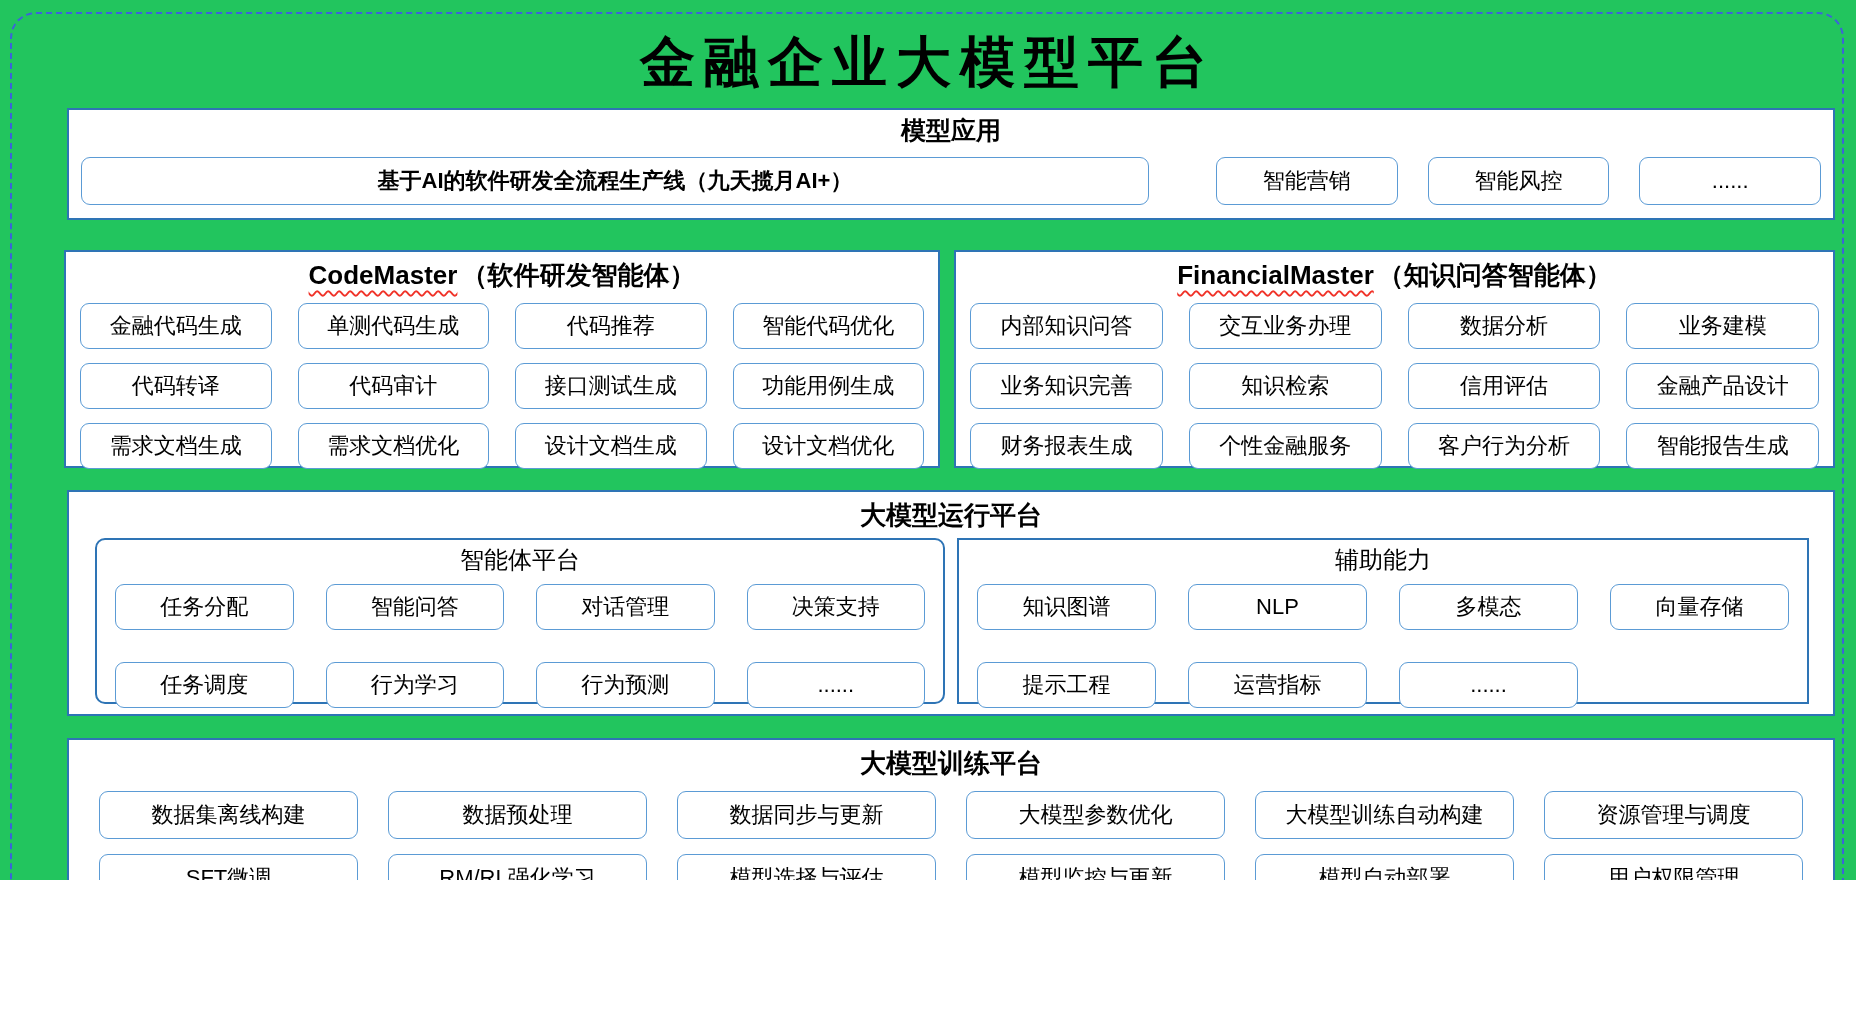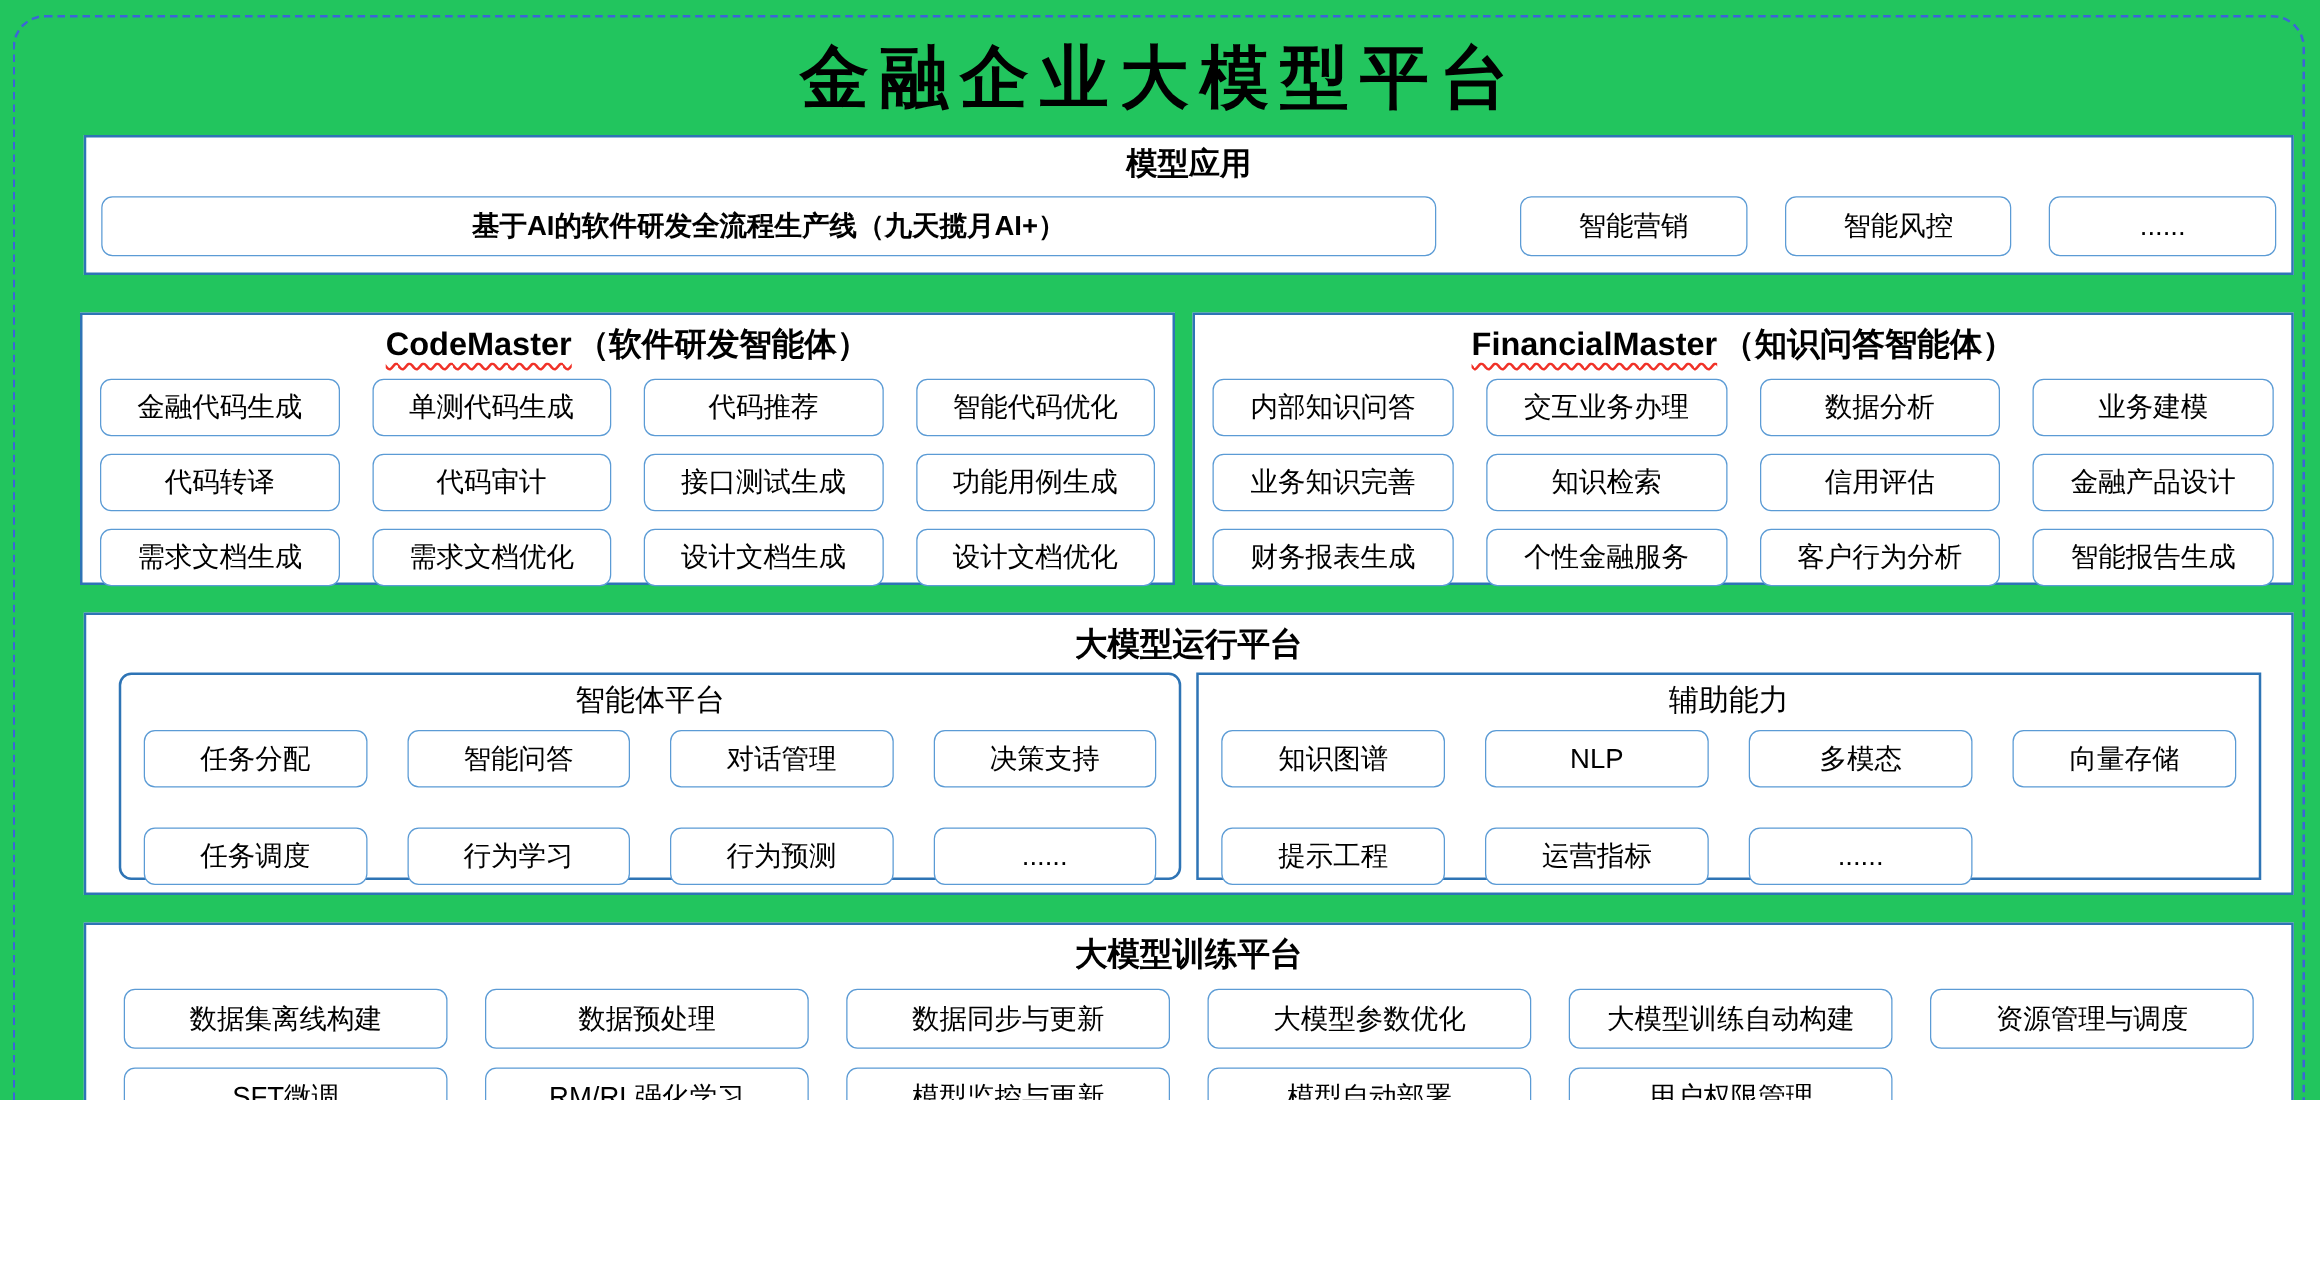--- a/index.html
+++ b/index.html
@@ -163,20 +163,21 @@
     <div class="grid-6">
 
     <div class="chip">数据集离线构建</div>
         <div class="chip">数据预处理</div>
         <div class="chip">数据同步与更新</div>
         <div class="chip">大模型参数优化</div>
         <div class="chip">大模型训练自动构建</div>
         <div class="chip">资源管理与调度</div>
         <div class="chip">SFT微调</div>
         <div class="chip">RM/RL强化学习</div>
+        <div class="chip">模型选择与评估</div>
         <div class="chip">模型监控与更新</div>
         <div class="chip">模型自动部署</div>
         <div class="chip">用户权限管理</div>
       </div>
   </section>
 
   <div class="base-bar">基础大模型</div>
 
 </div>
 

